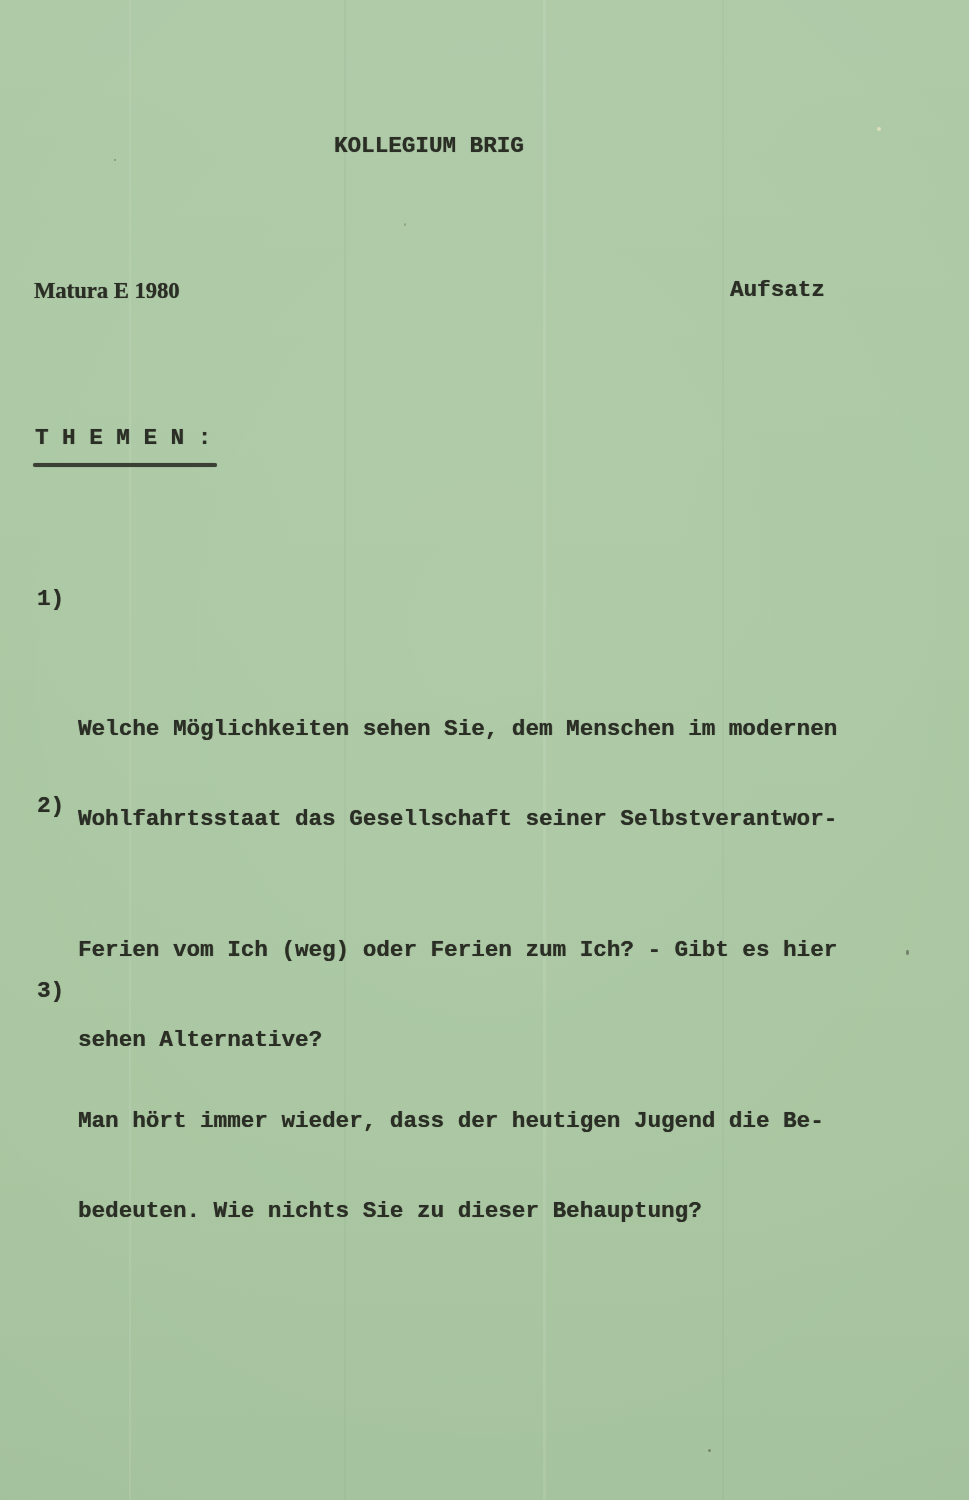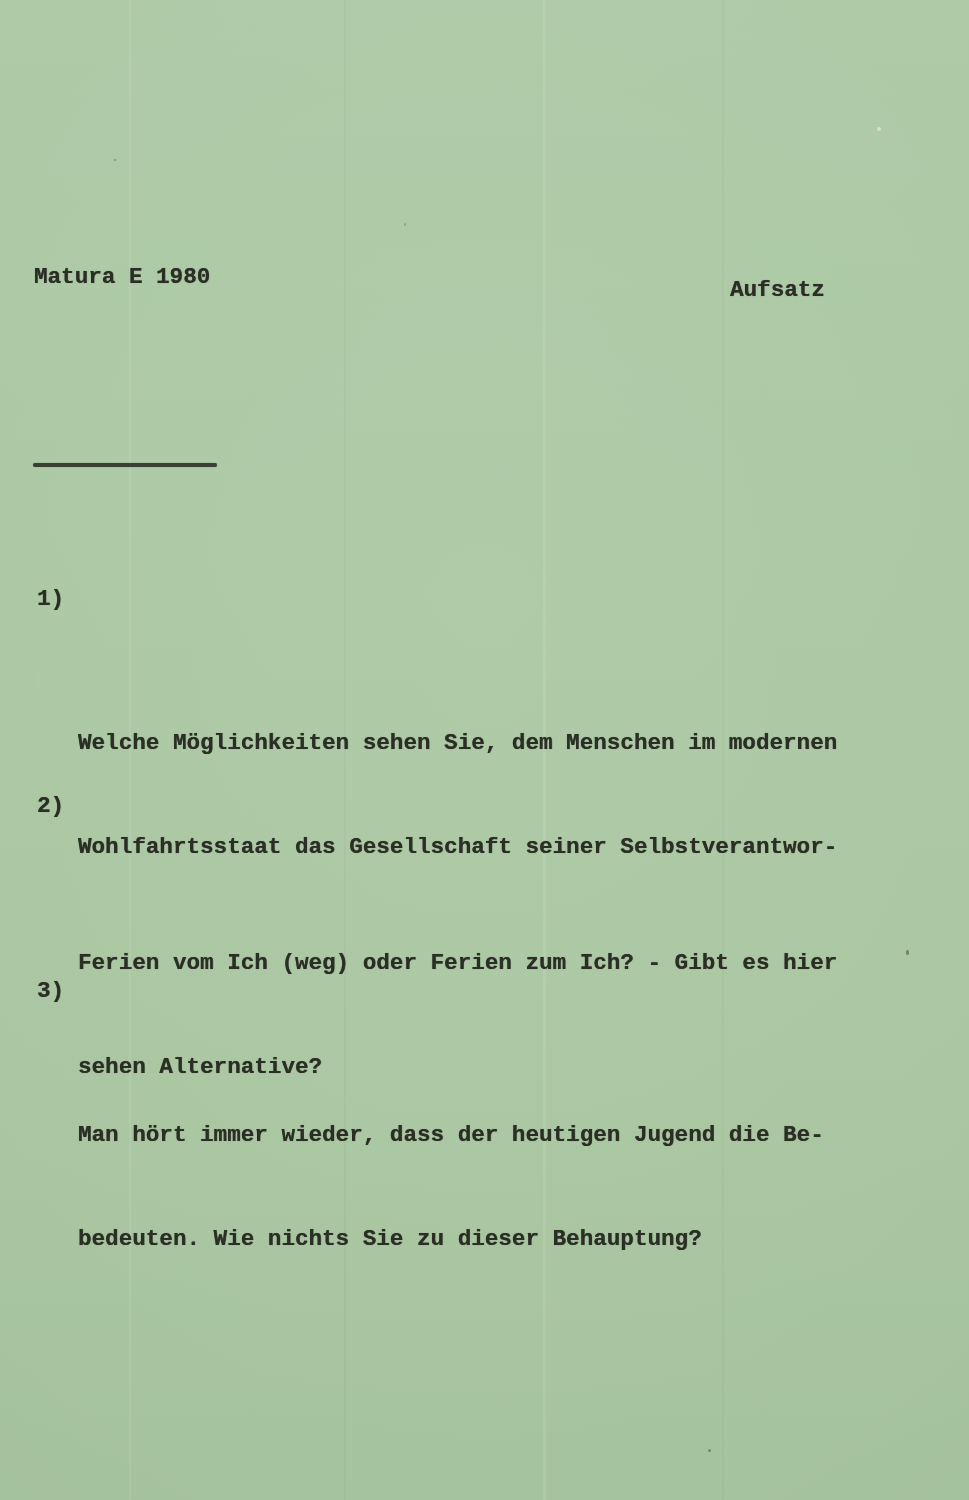--- a/index.html
+++ b/index.html
@@ -15,27 +15,27 @@
   
   .type {
     position: absolute;
     font-size: 22.6px;
     font-weight: 700;
     letter-spacing: 0;
     white-space: pre;
     color: #2b2e25;
     text-shadow: 0 0 0.8px rgba(40, 43, 34, 0.55), 0.4px 0.4px 0.4px rgba(40,43,34,0.35);
   }
-  .line { height: 37.5px; line-height: 37.5px; margin-top: 14px; }
+  .line { height: 37.5px; line-height: 37.5px; }
   .topic { position: absolute; left: 37px; }
   .topic .num { position: absolute; left: 0; top: 0; height: 37.5px; line-height: 37.5px; }
   .topic .lines { padding-left: 41px; }
-  .topic2-gap { margin-top: 27px; }
+  .topic2-gap { margin-top: 14px; }
   .school-title { left: 334px; top: 128px; height: 37.5px; line-height: 37.5px; }
-  .matura { left: 34px; top: 259px; height: 37.5px; line-height: 37.5px; }
+  .matura { left: 34px; top: 272px; height: 37.5px; line-height: 37.5px; font-family: Liberation Serif, serif; }
   .aufsatz { left: 730px; top: 272px; height: 37.5px; line-height: 37.5px; }
   .themen { left: 35px; top: 420px; height: 37.5px; line-height: 37.5px; }
   .themen-underline {
     position: absolute;
     left: 33px; top: 463px;
     width: 184px; height: 3.5px;
     background: #2b2e25;
     opacity: 0.88;
     border-radius: 2px;
     box-shadow: 0 0 1px rgba(40,43,34,0.6);
@@ -66,24 +66,26 @@
   <div class="streak s2"></div>
   <div class="streak s3"></div>
   <div class="streak s4"></div>
   <div class="vignette"></div>
   <div class="speck sp1"></div>
   <div class="speck sp2"></div>
   <div class="speck sp3"></div>
   <div class="speck sp4"></div>
   <div class="speck sp5"></div>
 
+  <div class="type school-title">KOLLEGIUM BRIG</div>
 
   <div class="type matura">Matura E 1980</div>
   <div class="type aufsatz">Aufsatz</div>
 
+  <div class="type themen">T H E M E N :</div>
   <div class="themen-underline"></div>
 
   <div class="type topic" style="top:581px;">
     <span class="num">1)</span>
     <div class="lines">
       <div class="line">Welche Möglichkeiten sehen Sie, dem Menschen im modernen</div>
       <div class="line">Wohlfahrtsstaat das Gesellschaft seiner Selbstverantwor-</div>
     </div>
   </div>
 

